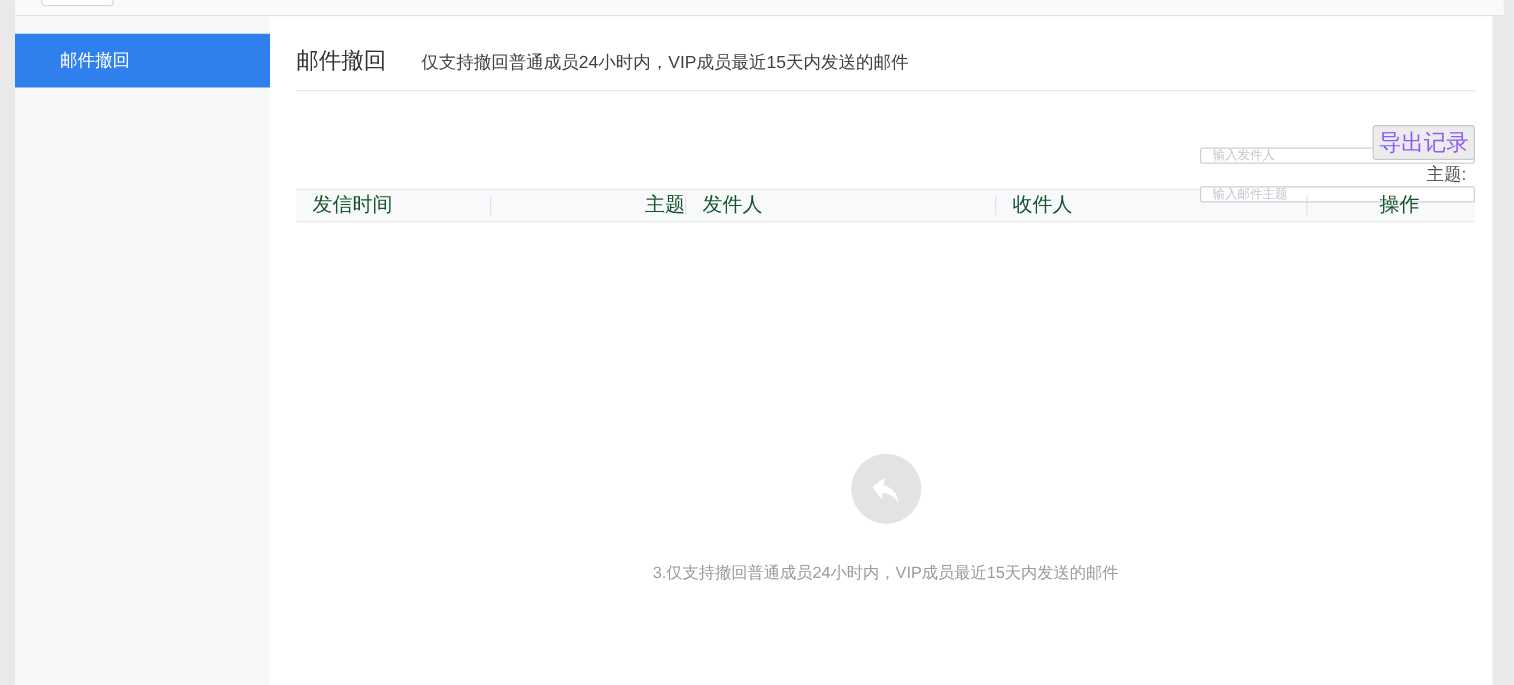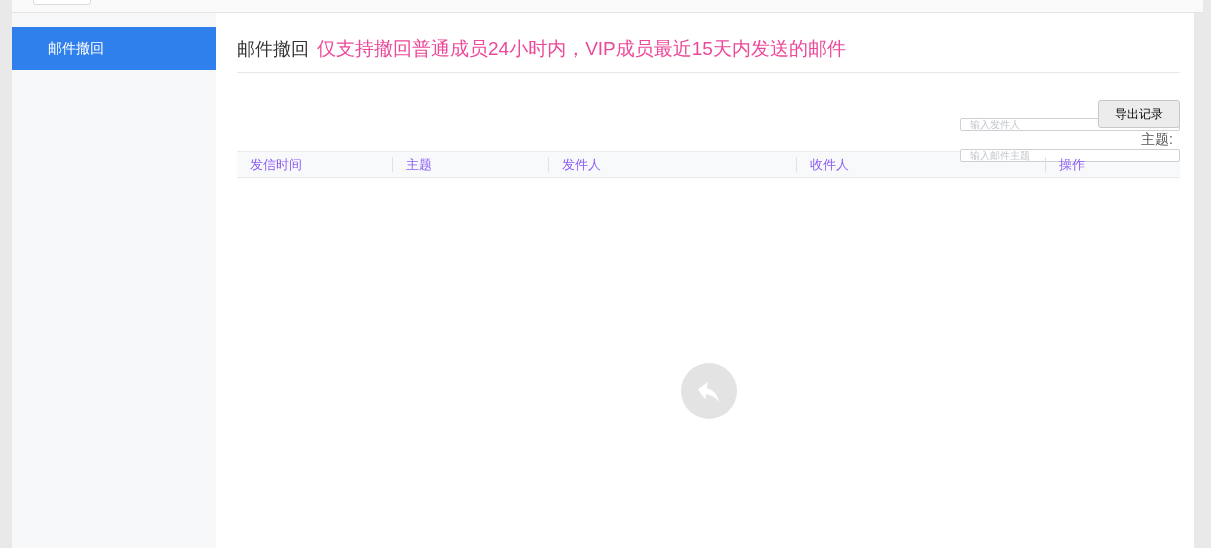--- a/index.html
+++ b/index.html
@@ -45,21 +45,21 @@
 
   
   .main {
     position: absolute; left: 216px; top: 13px; right: 17px; bottom: 0;
     background: #ffffff;
     padding: 0 14px 0 21px;
   }
 
   .title-row { margin-top: 23px; height: 24px; display: flex; align-items: baseline; }
   .page-title { font-size: 18px; color: #333333; }
-  .page-subtitle { font-size: 19px; color: #ec4899; margin-left: 8px; }
+  .page-subtitle { font-size: 14px; color: #404040; margin-left: 28px; }
 
   .divider { border-bottom: 1px solid #e8e8e8; margin-top: 12px; }
 
   
   .filter-row {
     margin-top: 27px; height: 28px;
     display: flex; align-items: flex-end;
     position: relative;
     flex-direction: column;
   }
@@ -76,46 +76,46 @@
     font-family: Liberation Serif, serif;
   }
   .filter-input::placeholder { color: #c3c7cc; opacity: 1; }
   .gap-between { width: 30px; }
   .export-btn {
     position: absolute; right: 0; top: 0;
     width: 82px; height: 28px;
     background: #ececec;
     border: 1px solid #c8c8c8;
     border-radius: 3px;
-    font-size: 12px;
-    color: #000000;
+    font-size: 18px;
+    color: #8b5cf6;
     cursor: pointer;
     font-family: Liberation Sans, sans-serif;
   }
 
   
   .table-header {
     margin-top: 23px; height: 27px;
     background: #f8f9fb;
     border-top: 1px solid #e8eaed;
     border-bottom: 1px solid #e8eaed;
     display: flex; align-items: center;
   }
   .th-cell {
-    font-size: 13px; color: #8b5cf6;
+    font-size: 16px; color: #14532d;
     padding-left: 13px;
     position: relative;
     height: 15px; line-height: 15px;
   }
   .th-cell + .th-cell { border-left: 1px solid #dfe1e5; }
   .th-c1 { width: 155px; }
-  .th-c2 { width: 156px; }
+  .th-c2 { width: 156px; text-align: right; }
   .th-c3 { width: 249px; }
   .th-c4 { width: 248px; }
-  .th-c5 { flex: 1; }
+  .th-c5 { flex: 1; text-align: center; }
 
   
   .empty-state { margin-top: 185px; text-align: center; }
   .recall-circle {
     width: 56px; height: 56px; border-radius: 50%;
     background: #e3e3e3;
     margin: 0 auto;
     display: flex; align-items: center; justify-content: center;
   }
   .recall-circle svg { transform: rotate(8deg); }
@@ -169,16 +169,17 @@
     <div class="th-cell th-c5">操作</div>
   </div>
 
   <div class="empty-state">
     <div class="recall-circle">
       <svg width="30" height="30" viewBox="0 0 24 24">
         <path fill="#ffffff" d="M10 9V5l-7 7 7 7v-4.1c5 0 8.5 1.6 11 5.1-1-5-4-9-11-10z"></path>
       </svg>
     </div>
     <div class="notes">
+      <div class="note-line">3.仅支持撤回普通成员24小时内，VIP成员最近15天内发送的邮件</div>
     </div>
   </div>
 
 </div>
 
 </body></html>

